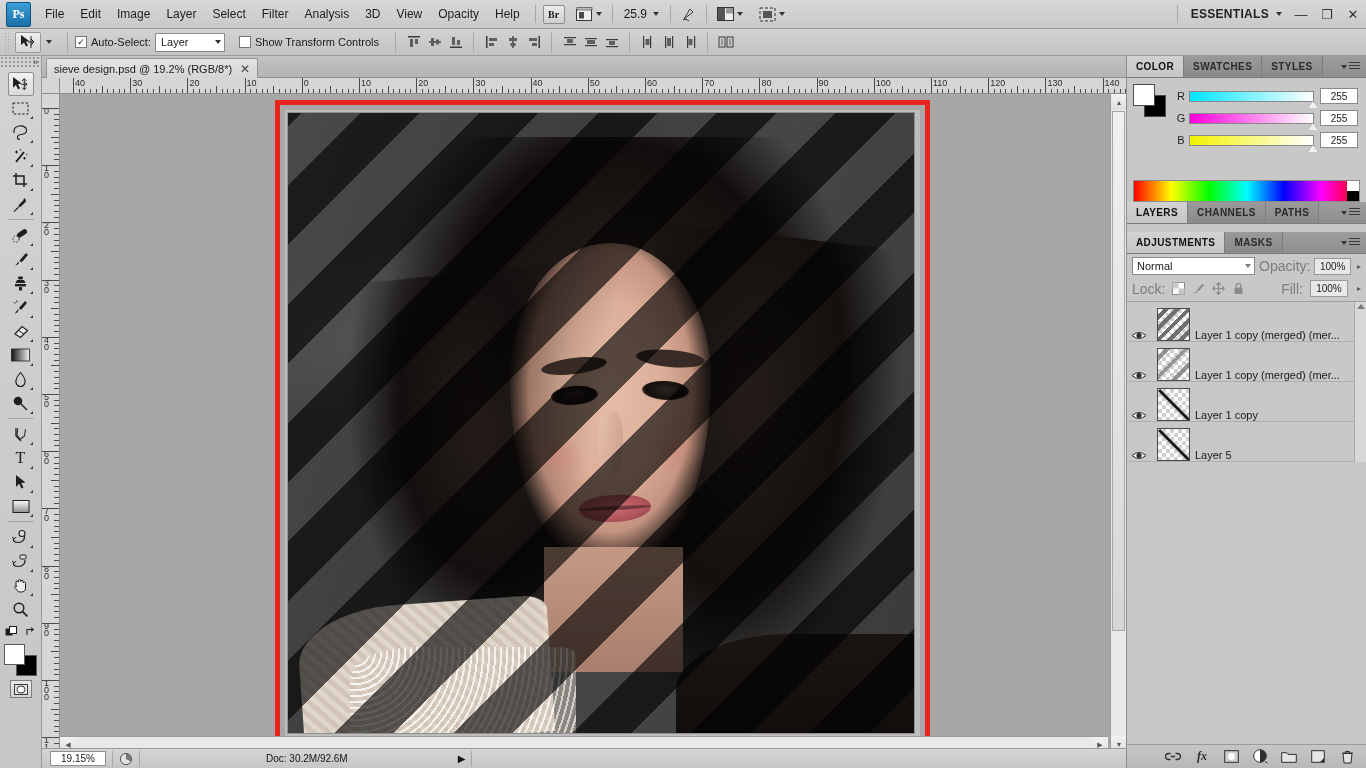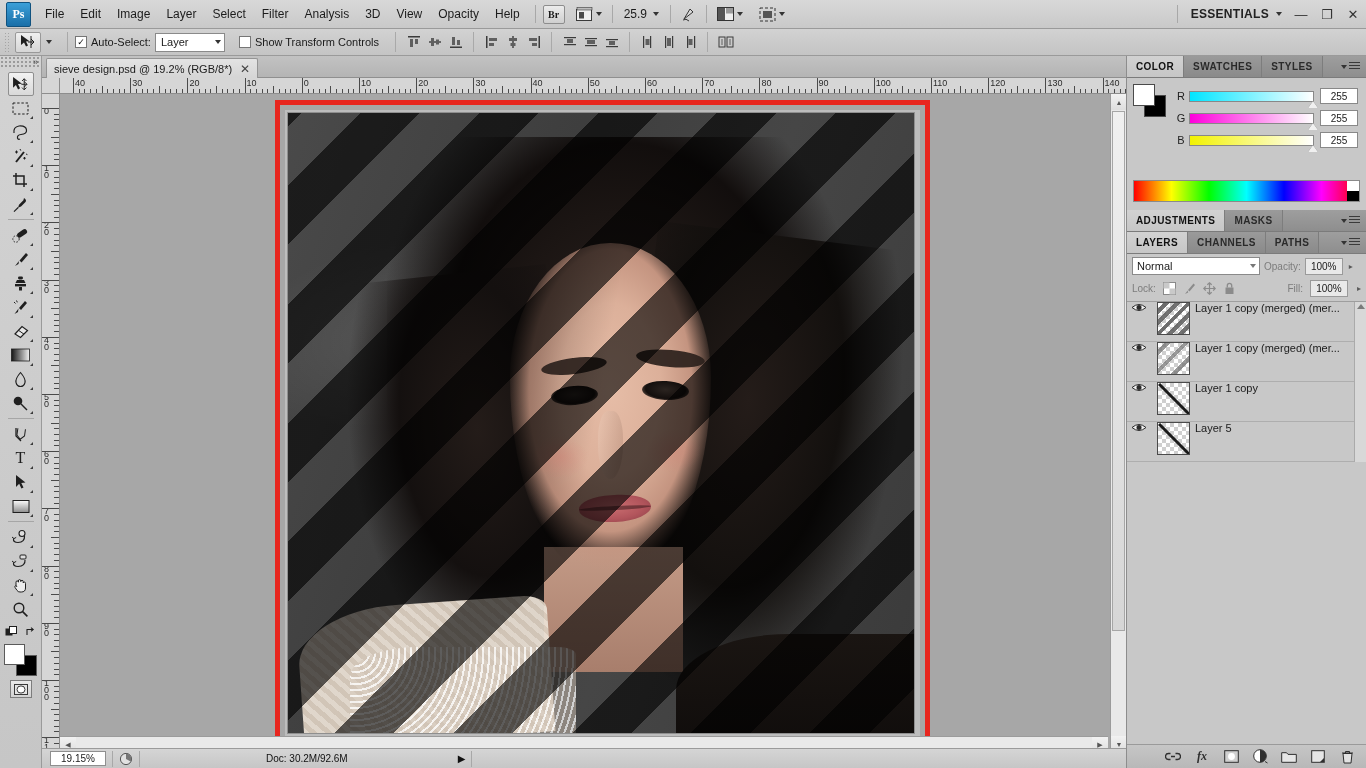--- a/index.html
+++ b/index.html
@@ -251,27 +251,27 @@
   .spectrum { height:22px; margin: 6px 6px 0 6px; border:1px solid #8a8a8a;
     background: linear-gradient(90deg,#ff0000,#ffff00,#00ff00,#00ffff,#0000ff,#ff00ff,#ff0000); }
   .sw-mini { position:relative; width:34px; height:34px; margin-left:6px; }
 
   
   .layer-opts { display:flex; align-items:center; padding:3px 5px; gap:4px;
     background:#c8c8c8; }
   .mode-combo { width:128px; height:18px; background:#fff; border:1px solid #8a8a8a;
     display:flex; align-items:center; justify-content:space-between; padding:0 3px 0 4px;
     font-size:11px; }
-  .dim { color:#7c7c7c; font-size:10px; }
+  .dim { color:#7c7c7c; font-size:14px; }
   .opbox { width:38px; height:17px; background:#e9e9e9; border:1px solid #9a9a9a;
     font-size:10px; display:flex; align-items:center; justify-content:center; }
   .tiny-arrow { font-size:8px; color:#5a5a5a; padding-left:2px;}
   .lock-row { display:flex; align-items:center; padding:2px 5px 4px 5px; gap:7px; }
   .layers-list { background:#c8c8c8; border-top:1px solid #9e9e9e; }
-  .layer-row { display:flex; align-items:flex-start; height:40px;
+  .layer-row { display:flex; align-items:flex-end; height:40px;
     border-bottom:1px solid #aeaeae; background:#c8c8c8; }
   .eye-cell { width:24px; display:flex; align-items:center; justify-content:center; }
   .thumb-cell { width:44px; display:flex; align-items:center; justify-content:center; }
   .lthumb { width:33px; height:33px; border:1px solid #4a4a4a; background-color:#fff;
     background-image:
       linear-gradient(45deg,#cfcfcf 25%,transparent 25%,transparent 75%,#cfcfcf 75%),
       linear-gradient(45deg,#cfcfcf 25%,transparent 25%,transparent 75%,#cfcfcf 75%);
     background-size: 8px 8px; background-position: 0 0, 4px 4px;
     position:relative; overflow:hidden; }
   .lname { font-size:11px; color:#1b1b1b; white-space:nowrap; overflow:hidden; }
@@ -1098,33 +1098,33 @@
           </div>
           <div class="valbox">255</div>
         </div>
       </div>
     </div>
     <div class="spectrum" style="position:relative;">
       <div style="position:absolute; right:0; top:0; width:12px; height:10px; background:#fff;"></div>
       <div style="position:absolute; right:0; bottom:0; width:12px; height:10px; background:#000;"></div>
     </div>
 
-    <div class="panel-tabs" style="margin-top:8px;">
-      <div class="ptab active">ADJUSTMENTS</div>
-      <div class="ptab">MASKS</div>
+    <div class="panel-tabs" style="margin-top:0px;">
+      <div class="ptab active">LAYERS</div>
+      <div class="ptab">CHANNELS</div>
+      <div class="ptab">PATHS</div>
       <div class="pmenu">
         <span class="caret"></span>
         <span class="pmenu-lines"></span>
       </div>
     </div>
 
-    <div class="panel-tabs" style="margin-top:0px;">
-      <div class="ptab active">LAYERS</div>
-      <div class="ptab">CHANNELS</div>
-      <div class="ptab">PATHS</div>
+    <div class="panel-tabs" style="margin-top:8px;">
+      <div class="ptab active">ADJUSTMENTS</div>
+      <div class="ptab">MASKS</div>
       <div class="pmenu">
         <span class="caret"></span>
         <span class="pmenu-lines"></span>
       </div>
     </div>
 
     <div class="layer-opts">
       <div class="mode-combo">
         <span>Normal</span>
         <span class="caret" style="border-top-color:#777;"></span>

